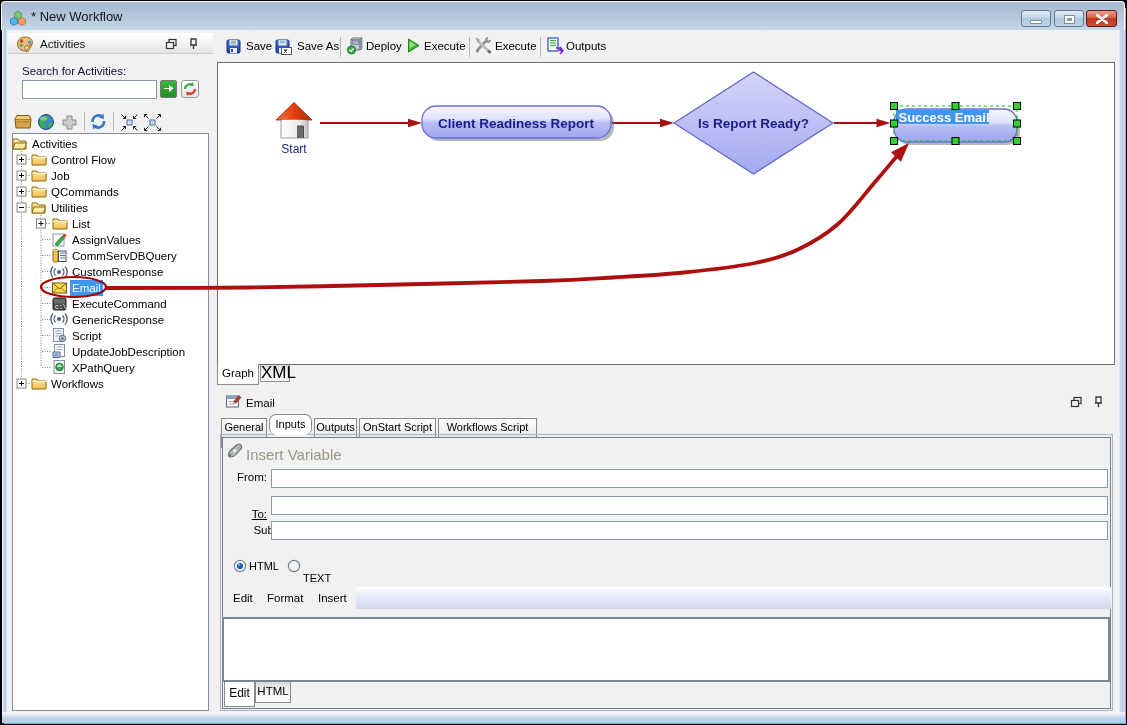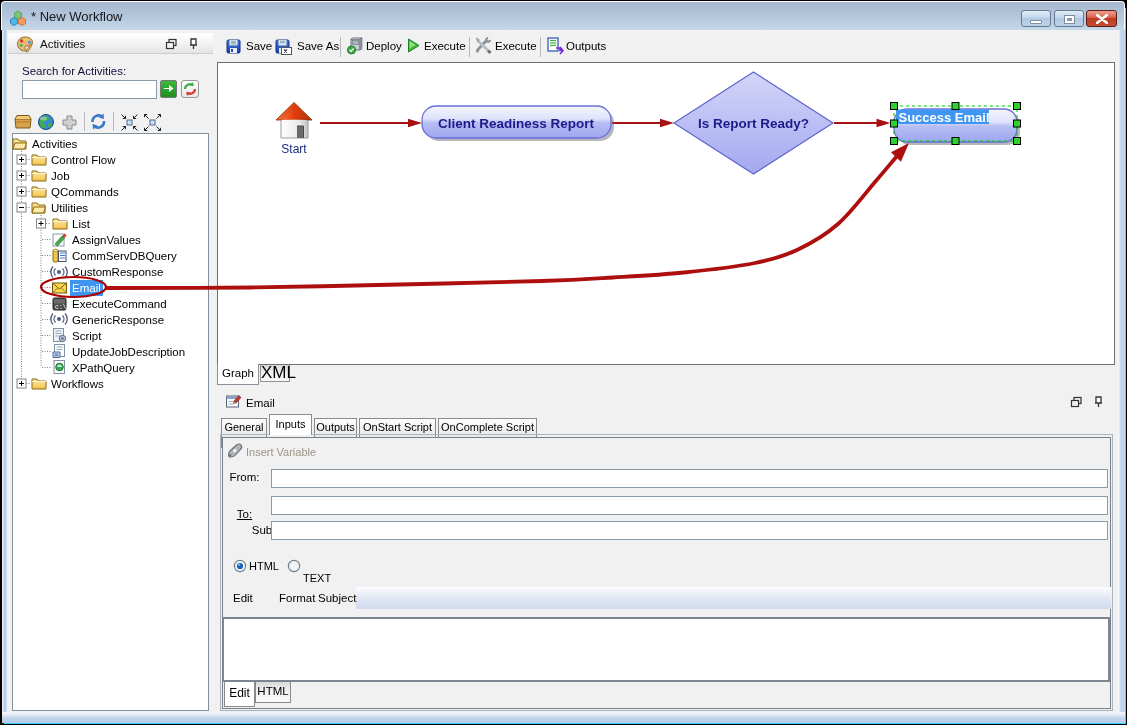--- a/index.html
+++ b/index.html
@@ -51,26 +51,26 @@
 
 #canvas { left:217px; top:62px; width:898px; height:303px; background:#fff; border:1px solid #6f6f6f; }
 
 
 #tab-graph { left:217px; top:364px; width:42px; height:21px; background:#fff; border:1px solid #8a9099; border-top:none; font-size:11.5px; text-align:center; line-height:19px; }
 #tab-xml { left:260px; top:365px; width:30px; height:17px; background:linear-gradient(#d9d9d9,#f2f2f2 50%,#f8f8f8); border:1px solid #919191; border-top:none; font-size:17px; text-align:center; line-height:15px; }
 
 
 #bp-title { left:246px; top:397px; font-size:11.5px; color:#000; }
 .btab { position:absolute; top:418px; height:30px; white-space:nowrap; background:linear-gradient(#fdfdfd,#eaeaea 60%,#dcdcdc); border:1px solid #8a8a8a; font-size:11px; text-align:center; color:#000; }
-#btab-inputs { top:414px; height:21px; background:#fff; border-bottom:none; z-index:3; }
+#btab-inputs { top:414px; height:21px; background:#fff; border-bottom:none; z-index:3;border-radius:7px; }
 #bp-box-outer { left:220px; top:434px; width:893px; height:277px; border:1px solid #aab4c0; }
 #bp-box-inner { left:222px; top:437px; width:889px; height:272px; border:1px solid #777f88; background:#f1f1f1; }
 
-#insert-var { left:246px; top:446px; font-size:11px; color:#9b9488; }
-.flabel { position:absolute; font-size:11.5px; color:#000; text-align:center; width:45px; }
+#insert-var { left:246px; top:446px; font-size:15px; color:#9b9488; }
+.flabel { position:absolute; font-size:11.5px; color:#000; text-align:right; width:45px; }
 .finput { position:absolute; left:271px; width:837px; height:19px; background:#fff; border:1px solid #8a9aa9; }
 
 #menubar-blue { left:356px; top:587px; width:755px; height:22px; background:linear-gradient(#fcfdfe,#e2e7f4 50%,#d2daee); }
 .menuitem { position:absolute; top:592px; font-size:11.5px; color:#000; }
 
 #htmlarea { left:222px; top:617px; width:888px; height:65px; background:#fff; border:2px solid #7d8590; }
 #btab-edit { left:224px; top:682px; width:31px; height:25px; background:#fff; border:1px solid #8a8a8a; border-top:none; font-size:12px; text-align:center; line-height:22px; z-index:3; }
 #btab-html { left:255px; top:682px; width:36px; height:21px; background:linear-gradient(#d9d9d9,#f2f2f2 45%,#fafafa); border:1px solid #8a8a8a; border-top:none; font-size:11.5px; text-align:center; line-height:19px; }
 </style>
 </head>
@@ -460,34 +460,34 @@
 
 <div class="abs" id="canvas"></div>
 <div class="abs" id="tab-graph">Graph</div>
 <div class="abs" id="tab-xml">XML</div>
 
 <div class="abs" id="bp-title">Email</div>
 <div class="btab" style="left:221px; width:46px; line-height:16px;">General</div>
 <div class="btab" id="btab-inputs" style="left:269px; width:43px; line-height:19px;">Inputs</div>
 <div class="btab" style="left:314px; width:43px; line-height:16px;">Outputs</div>
 <div class="btab" style="left:359px; width:77px; line-height:16px;">OnStart Script</div>
-<div class="btab" style="left:438px; width:99px; line-height:16px;">OnComplete Script</div>
+<div class="btab" style="left:438px; width:99px; line-height:16px;">Workflows Script</div>
 <div class="abs" id="bp-box-outer"></div>
 <div class="abs" id="bp-box-inner"></div>
 <div class="abs" id="insert-var">Insert Variable</div>
 <div class="flabel" style="left:222px; top:471px;">From:</div>
 <div class="finput" style="top:469px;"></div>
 <div class="flabel" style="left:222px; top:508px;text-decoration:underline;">To:</div>
 <div class="finput" style="top:496px;"></div>
 <div class="flabel" style="left:222px; top:524px;margin-left:28px;">Subject:</div>
 <div class="finput" style="top:521px;"></div>
 <div class="abs" id="menubar-blue"></div>
 <div class="menuitem" style="left:233px;">Edit</div>
-<div class="menuitem" style="left:267px;margin-left:12px;">Format</div>
-<div class="menuitem" style="left:318px;">Subject</div>
+<div class="menuitem" style="left:267px;">Format</div>
+<div class="menuitem" style="left:318px;">Insert</div>
 <div class="abs" id="htmlarea"></div>
 <div class="abs" id="btab-edit">Edit</div>
 <div class="abs" id="btab-html">HTML</div>
 
 <svg class="abs" style="left:0;top:0;z-index:6" width="1127" height="725" viewBox="0 0 1127 725" id="bpicons">
 
  <g transform="translate(226,394)">
   <rect x="0.5" y="2" width="12" height="11" fill="#fdfdfd" stroke="#55637a"></rect>
   <rect x="0.5" y="2" width="12" height="3" fill="#8aa3c4"></rect>
   <line x1="2.5" y1="7.5" x2="10.5" y2="7.5" stroke="#9ab"></line>

